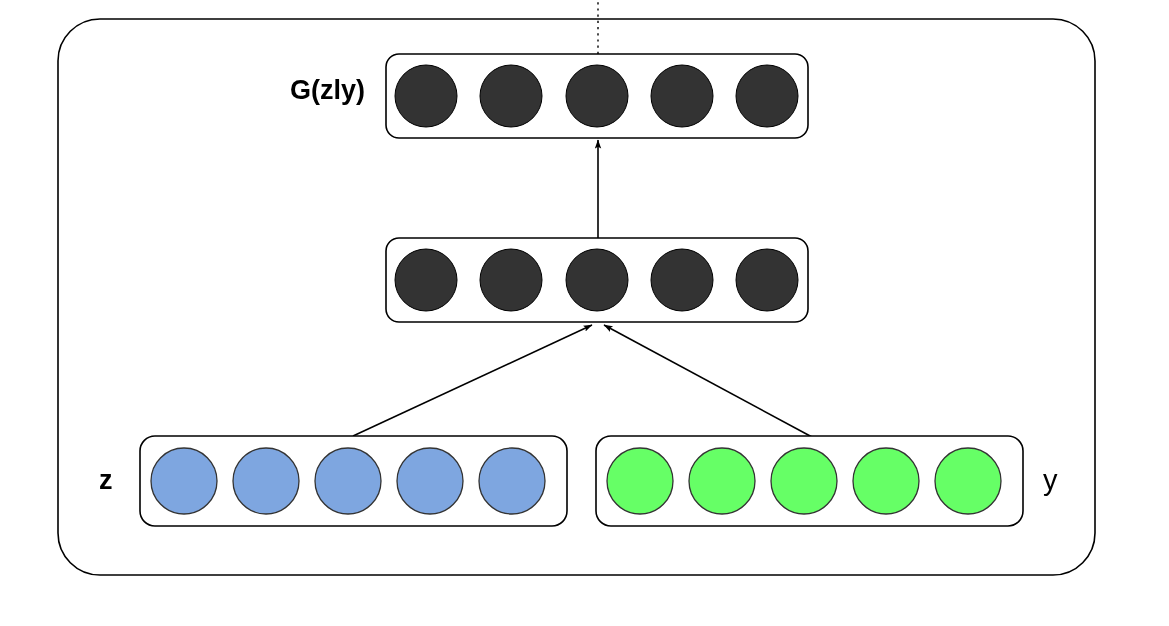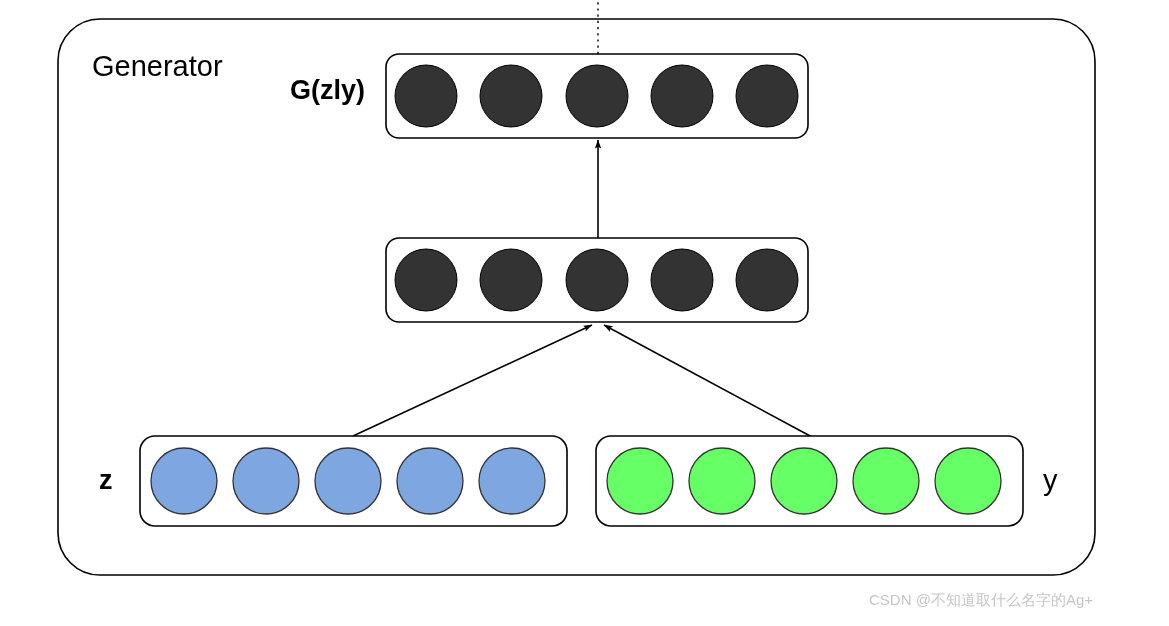--- a/index.html
+++ b/index.html
@@ -106,23 +106,21 @@
     <circle cx="512" cy="481" r="33" fill="#7EA6E0" stroke="#333333" stroke-width="1.3"></circle>
 
     <rect x="596" y="436" width="427" height="90" rx="15" ry="15" fill="#ffffff" stroke="#000000" stroke-width="1.6"></rect>
     <circle cx="640" cy="481" r="33" fill="#66FF66" stroke="#333333" stroke-width="1.3"></circle>
     <circle cx="722" cy="481" r="33" fill="#66FF66" stroke="#333333" stroke-width="1.3"></circle>
     <circle cx="804" cy="481" r="33" fill="#66FF66" stroke="#333333" stroke-width="1.3"></circle>
     <circle cx="886" cy="481" r="33" fill="#66FF66" stroke="#333333" stroke-width="1.3"></circle>
     <circle cx="968" cy="481" r="33" fill="#66FF66" stroke="#333333" stroke-width="1.3"></circle>
   </svg>
 
-  <div class="lbl" id="generator-label">Generator</div>
 
   <div class="lbl" id="output-label">G(zly)</div>
 
   <div class="lbl" id="z-label">z</div>
 
   <div class="lbl" id="y-label">y</div>
 
-  <div id="watermark">CSDN @不知道取什么名字的Ag+</div>
 
 </div>
 
 </body></html>

